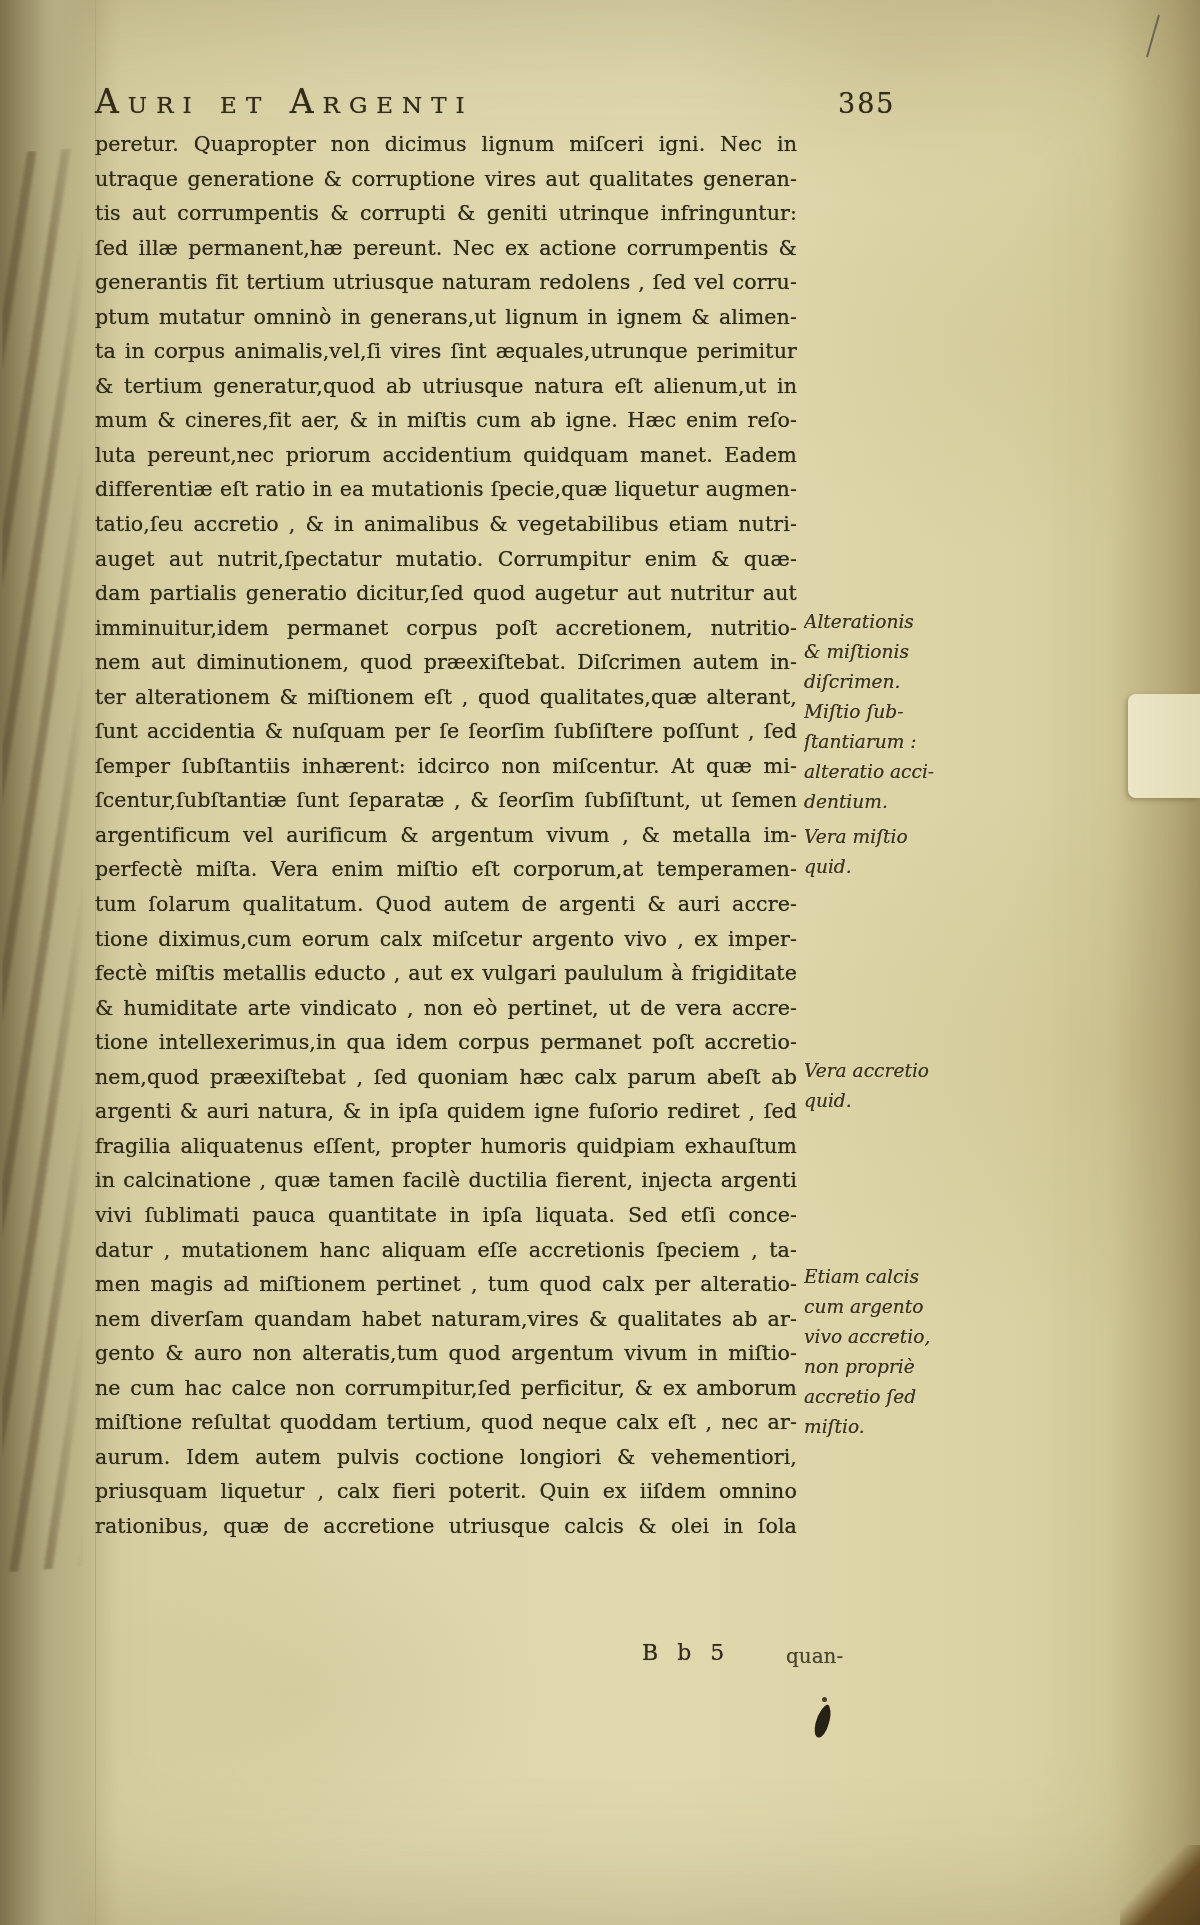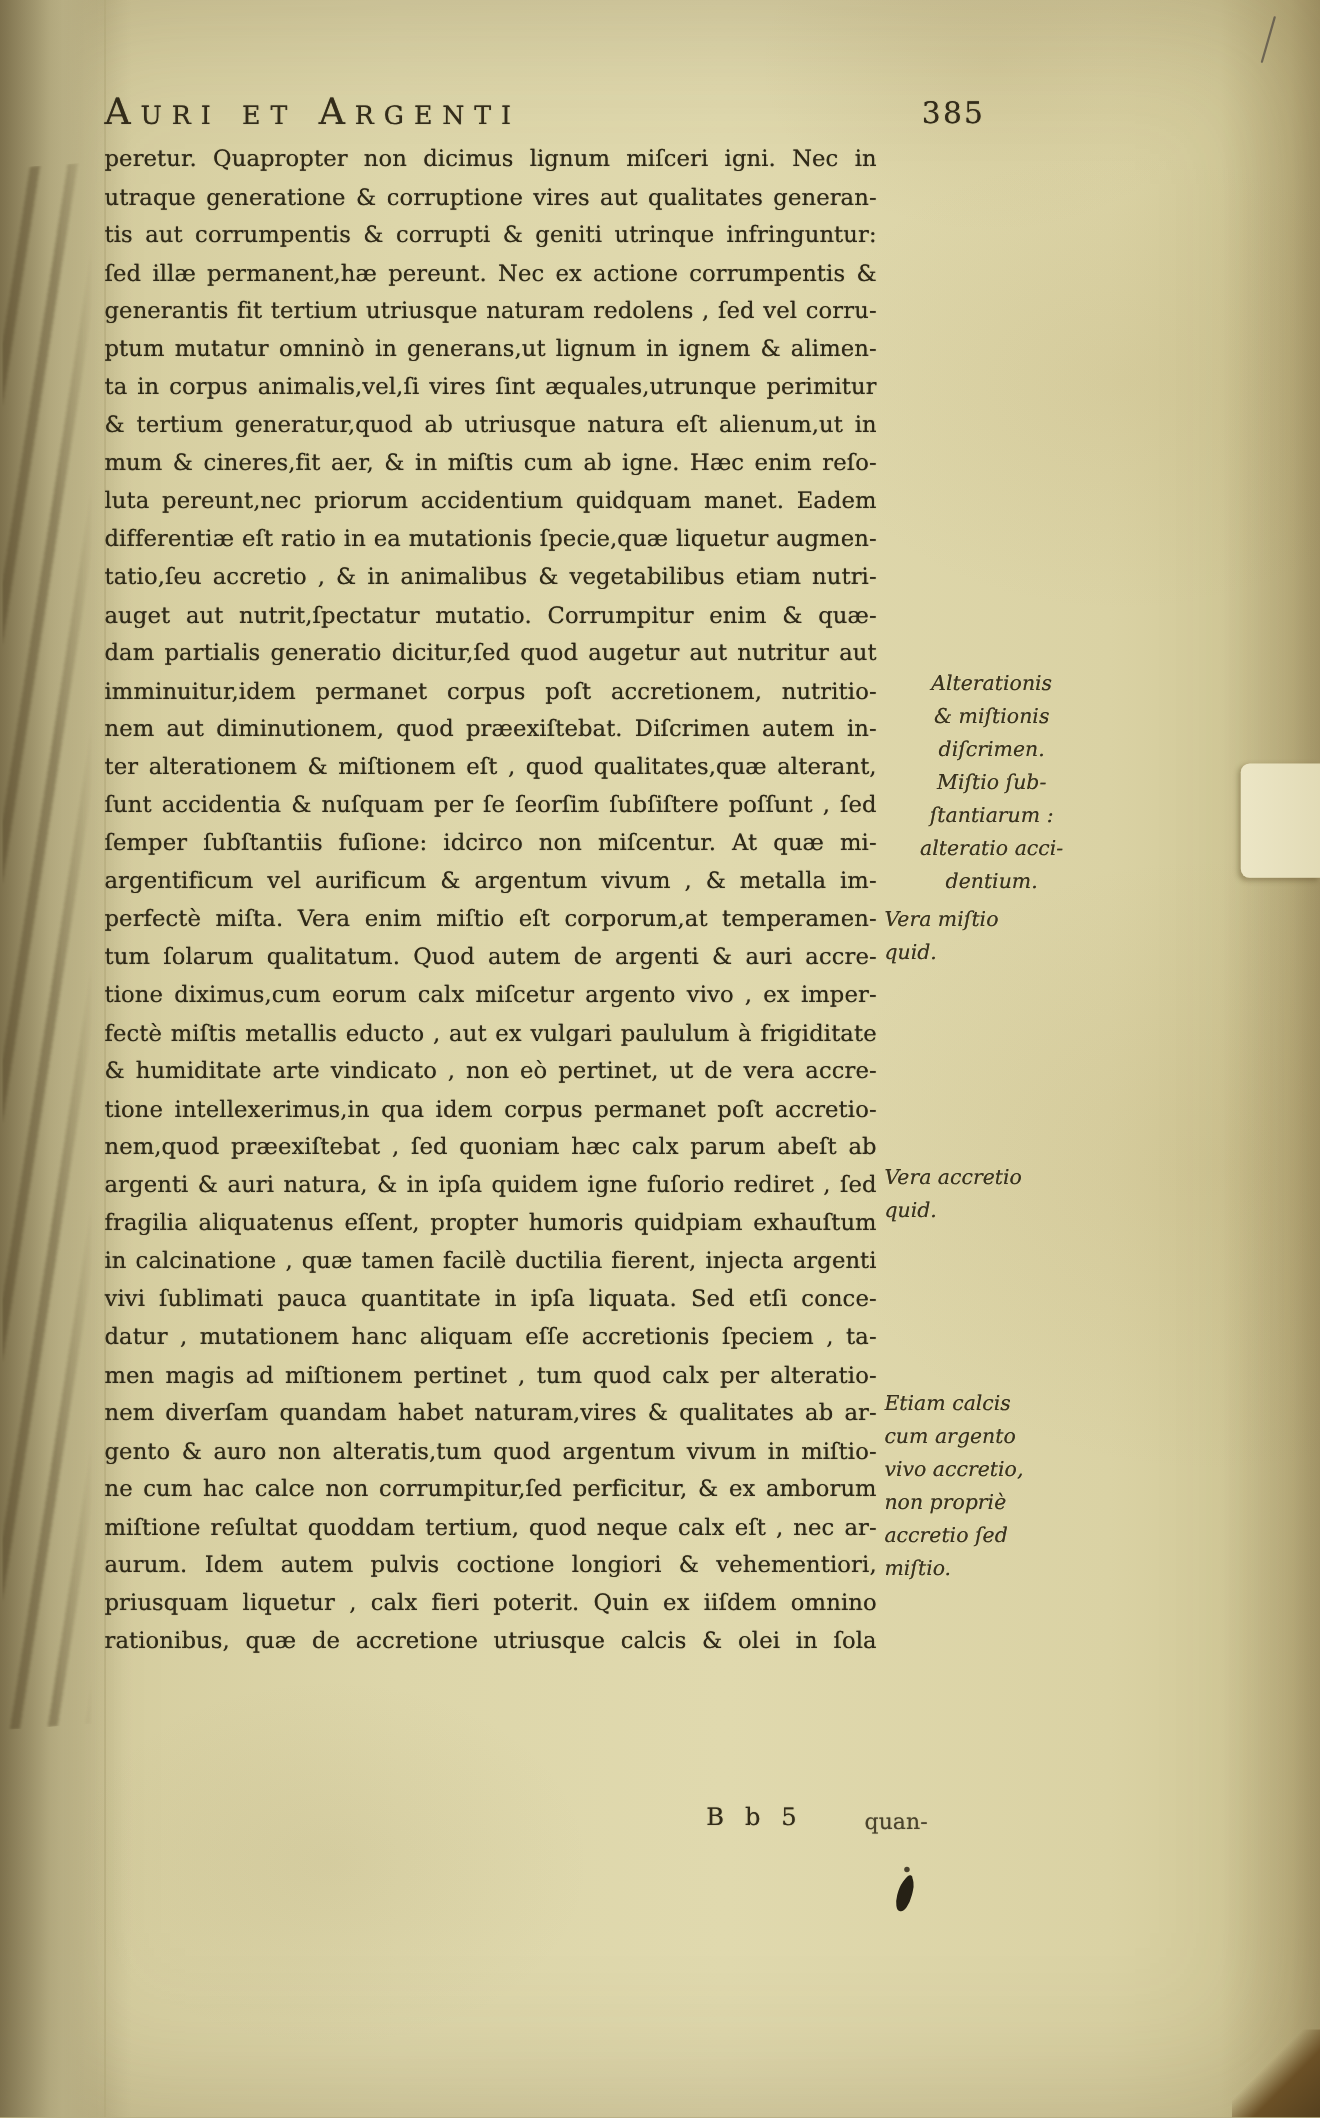--- a/index.html
+++ b/index.html
@@ -83,21 +83,21 @@
     letter-spacing:.1px;
   }
   
   .mnote{
     position:absolute;left:804px;width:195px;
     font-style:italic;font-size:18.6px;
     color:#39321e;
     text-shadow:0 0 .6px rgba(57,50,30,.65);
   }
   .nline{line-height:30px;height:30px;overflow:hidden;white-space:nowrap;}
-  .mnote-a{top:607px;text-align:center;}
+  .mnote-a{top:607px;}
   .mnote-b{top:822px;}
   .mnote-c{top:1056px;}
   .mnote-d{top:1262px;}
   
   .signature{
     position:absolute;left:642px;top:1640px;
     font-size:22px;letter-spacing:6px;color:#332c1a;
     text-shadow:0 0 .7px rgba(47,41,24,.7);
   }
   .catchword{
@@ -145,21 +145,22 @@
       <div class="bline">mum &amp; cineres,fit aer, &amp; in miſtis cum ab igne.  Hæc enim reſo-</div>
       <div class="bline">luta pereunt,nec priorum accidentium quidquam manet.  Eadem</div>
       <div class="bline">differentiæ eſt ratio in ea mutationis ſpecie,quæ liquetur augmen-</div>
       <div class="bline">tatio,ſeu accretio , &amp; in  animalibus  &amp;  vegetabilibus etiam nutri-</div>
       <div class="bline">auget aut nutrit,ſpectatur  mutatio.   Corrumpitur  enim &amp; quæ-</div>
       <div class="bline">dam partialis generatio dicitur,ſed quod augetur aut nutritur aut</div>
       <div class="bline">imminuitur,idem  permanet  corpus  poſt accretionem, nutritio-</div>
       <div class="bline">nem aut diminutionem, quod præexiſtebat. Diſcrimen autem in-</div>
       <div class="bline">ter alterationem &amp; miſtionem eſt , quod  qualitates,quæ  alterant,</div>
       <div class="bline">ſunt accidentia &amp;  nuſquam  per  ſe ſeorſim  ſubſiſtere  poſſunt , ſed</div>
-      <div class="bline">ſemper ſubſtantiis fuſione: idcirco  non miſcentur.  At quæ mi-</div>
+      <div class="bline">ſemper ſubſtantiis inhærent: idcirco  non miſcentur.  At quæ mi-</div>
+      <div class="bline">ſcentur,ſubſtantiæ ſunt ſeparatæ , &amp; ſeorſim  ſubſiſtunt, ut  ſemen</div>
       <div class="bline">argentificum  vel aurificum &amp;  argentum  vivum ,  &amp;  metalla  im-</div>
       <div class="bline">perfectè miſta.  Vera  enim  miſtio eſt corporum,at temperamen-</div>
       <div class="bline">tum ſolarum qualitatum.  Quod autem de argenti &amp;  auri  accre-</div>
       <div class="bline">tione diximus,cum eorum calx miſcetur argento vivo , ex imper-</div>
       <div class="bline">fectè miſtis metallis educto , aut ex vulgari paululum à frigiditate</div>
       <div class="bline">&amp; humiditate arte  vindicato , non  eò pertinet, ut de vera  accre-</div>
       <div class="bline">tione intellexerimus,in qua idem  corpus  permanet poſt accretio-</div>
       <div class="bline">nem,quod præexiſtebat , ſed quoniam hæc  calx  parum  abeſt  ab</div>
       <div class="bline">argenti &amp; auri natura,  &amp; in ipſa quidem igne  fuſorio  rediret , ſed</div>
       <div class="bline">fragilia aliquatenus eſſent, propter humoris quidpiam exhauſtum</div>

